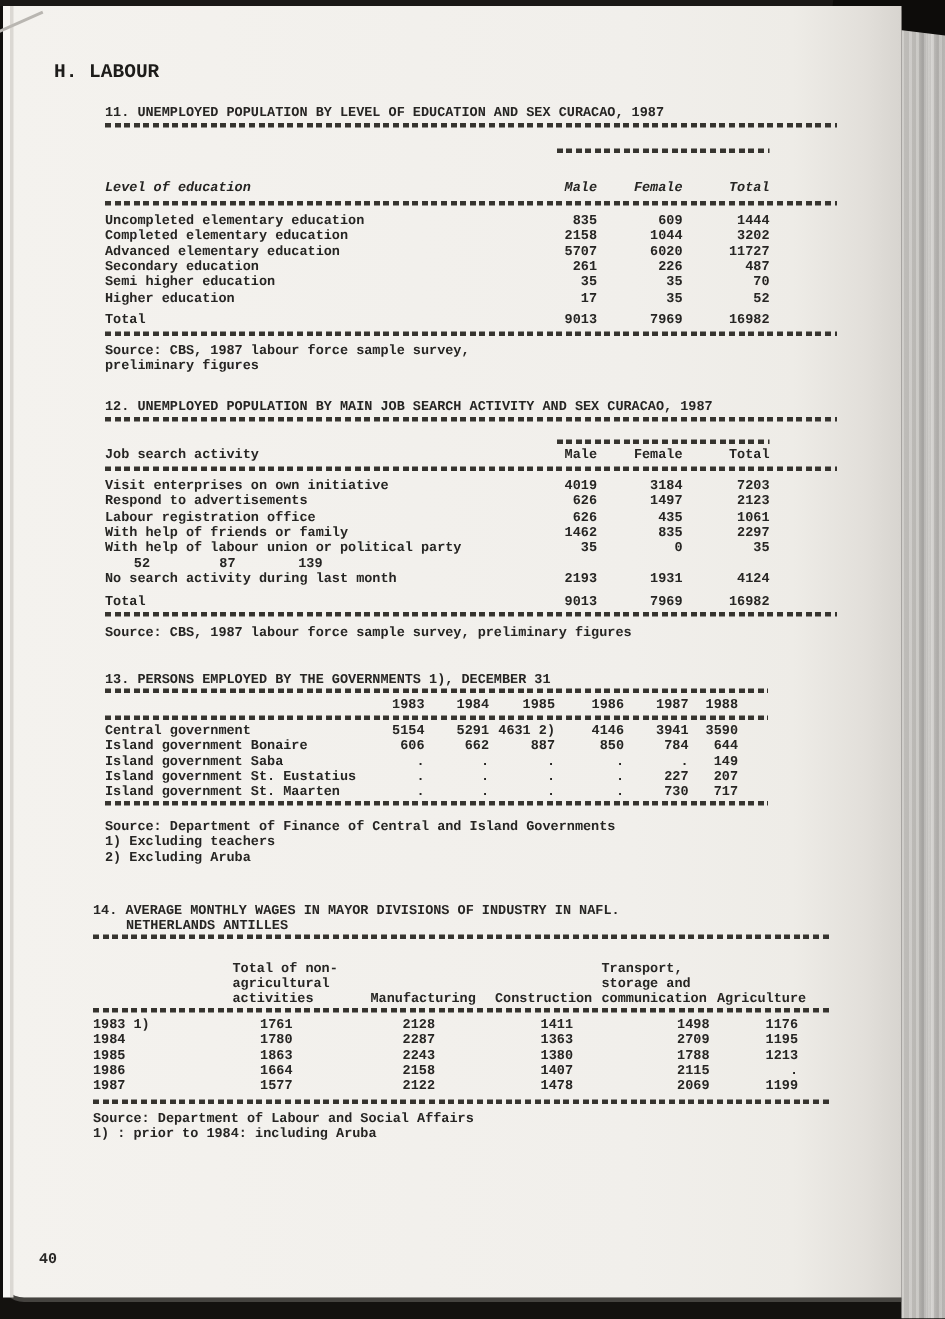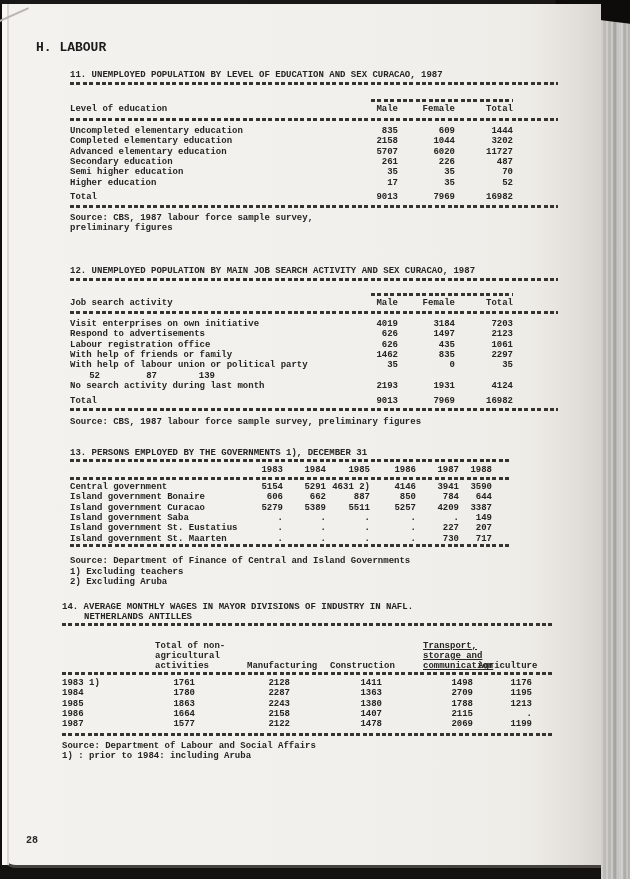--- a/index.html
+++ b/index.html
@@ -66,21 +66,21 @@
   
   .g0{width:180px;} .g1{width:33px;} .g2{width:43px;} .g3{width:44px;}
   .g4{width:46px;} .g5{width:43px;} .g6{width:33px;}
   
   .y0{width:60px;} .y1{width:73px;} .y2{width:95px;} .y3{width:92px;} .y4{width:91px;} .y5{width:59px;}
 
   
   #t11 .title{margin-top:2px;}
   #t11 .dash-title{margin-top:2px;}
   #t11 .overline{margin-top:14px;}
-  #t11 .head-row{margin-top:2px;}
+  #t11 .head-row{margin-top:18px;font-style:italic;}
   #t11 .dash-head{margin-top:3px;}
   #t11 .rows{margin-top:5px;}
   #t11 .total-rows{margin-top:4px;}
   #t11 .dash-bottom{margin-top:2px;}
   #t11 .source{margin-top:5px;}
 
   #t12 .title{margin-top:4px;}
   #t12 .dash-title{margin-top:2px;}
   #t12 .overline{margin-top:12px;}
   #t12 .head-row{margin-top:2px;}
@@ -96,21 +96,21 @@
   #t13 .dash-head{margin-top:1px;}
   #t13 .rows{margin-top:2px;}
   #t13 .dash-bottom{margin-top:0;}
   #t13 .source{margin-top:9px;}
 
   #t14 .title-lines{margin-top:4px;}
   #t14 .title-lines .line:nth-child(2){padding-left:22px;}
   #t14 .dash-title{margin-top:0;}
   .t14-head{position:relative;height:31px;margin-top:15px;}
   .t14-head .hc{position:absolute;bottom:0;white-space:pre;}
-  .hc1{left:93px;} .hc2{left:185px;} .hc3{left:268px;} .hc4{left:361px;text-decoration:underline;} .hc5{left:416px;}
+  .hc1{left:93px;} .hc2{left:185px;} .hc3{left:268px;} .hc4{left:339px;} .hc5{left:416px;}
   #t14 .dash-head{margin-top:0;}
   #t14 .rows{margin-top:3px;}
   #t14 .dash-bottom{margin-top:3px;}
   #t14 .source{margin-top:5px;}
 
   .source .line,.title-lines .line{white-space:pre;}
 </style>
 </head>
 <body>
 
@@ -281,29 +281,20 @@
           <div class="row">
             <span class="cell g0">Island government Bonaire</span>
             <span class="cell g1 num">606</span>
             <span class="cell g2 num">662</span>
             <span class="cell g3 num">887</span>
             <span class="cell g4 num">850</span>
             <span class="cell g5 num">784</span>
             <span class="cell g6 num">644</span>
           </div>
           <div class="row">
-            <span class="cell g0">Island government Curacao</span>
-            <span class="cell g1 num">5279</span>
-            <span class="cell g2 num">5389</span>
-            <span class="cell g3 num">5511</span>
-            <span class="cell g4 num">5257</span>
-            <span class="cell g5 num">4209</span>
-            <span class="cell g6 num">3387</span>
-          </div>
-          <div class="row">
             <span class="cell g0">Island government Saba</span>
             <span class="cell g1 num">.</span>
             <span class="cell g2 num">.</span>
             <span class="cell g3 num">.</span>
             <span class="cell g4 num">.</span>
             <span class="cell g5 num">.</span>
             <span class="cell g6 num">149</span>
           </div>
           <div class="row">
             <span class="cell g0">Island government St. Eustatius</span>
@@ -388,18 +379,18 @@
             <span class="cell y5 num">1199</span>
           </div>
         </div>
       <div class="dash dash-bottom"></div>
       <div class="source">
           <div class="line">Source: Department of Labour and Social Affairs</div>
           <div class="line">1) : prior to 1984: including Aruba</div>
         </div>
     </section>
 
-    <div class="page-number">28</div>
+    <div class="page-number">40</div>
   </div>
 
   <div class="left-strip"></div>
   <div class="under-page-corner"></div>
 </div>
 
 </body></html>

